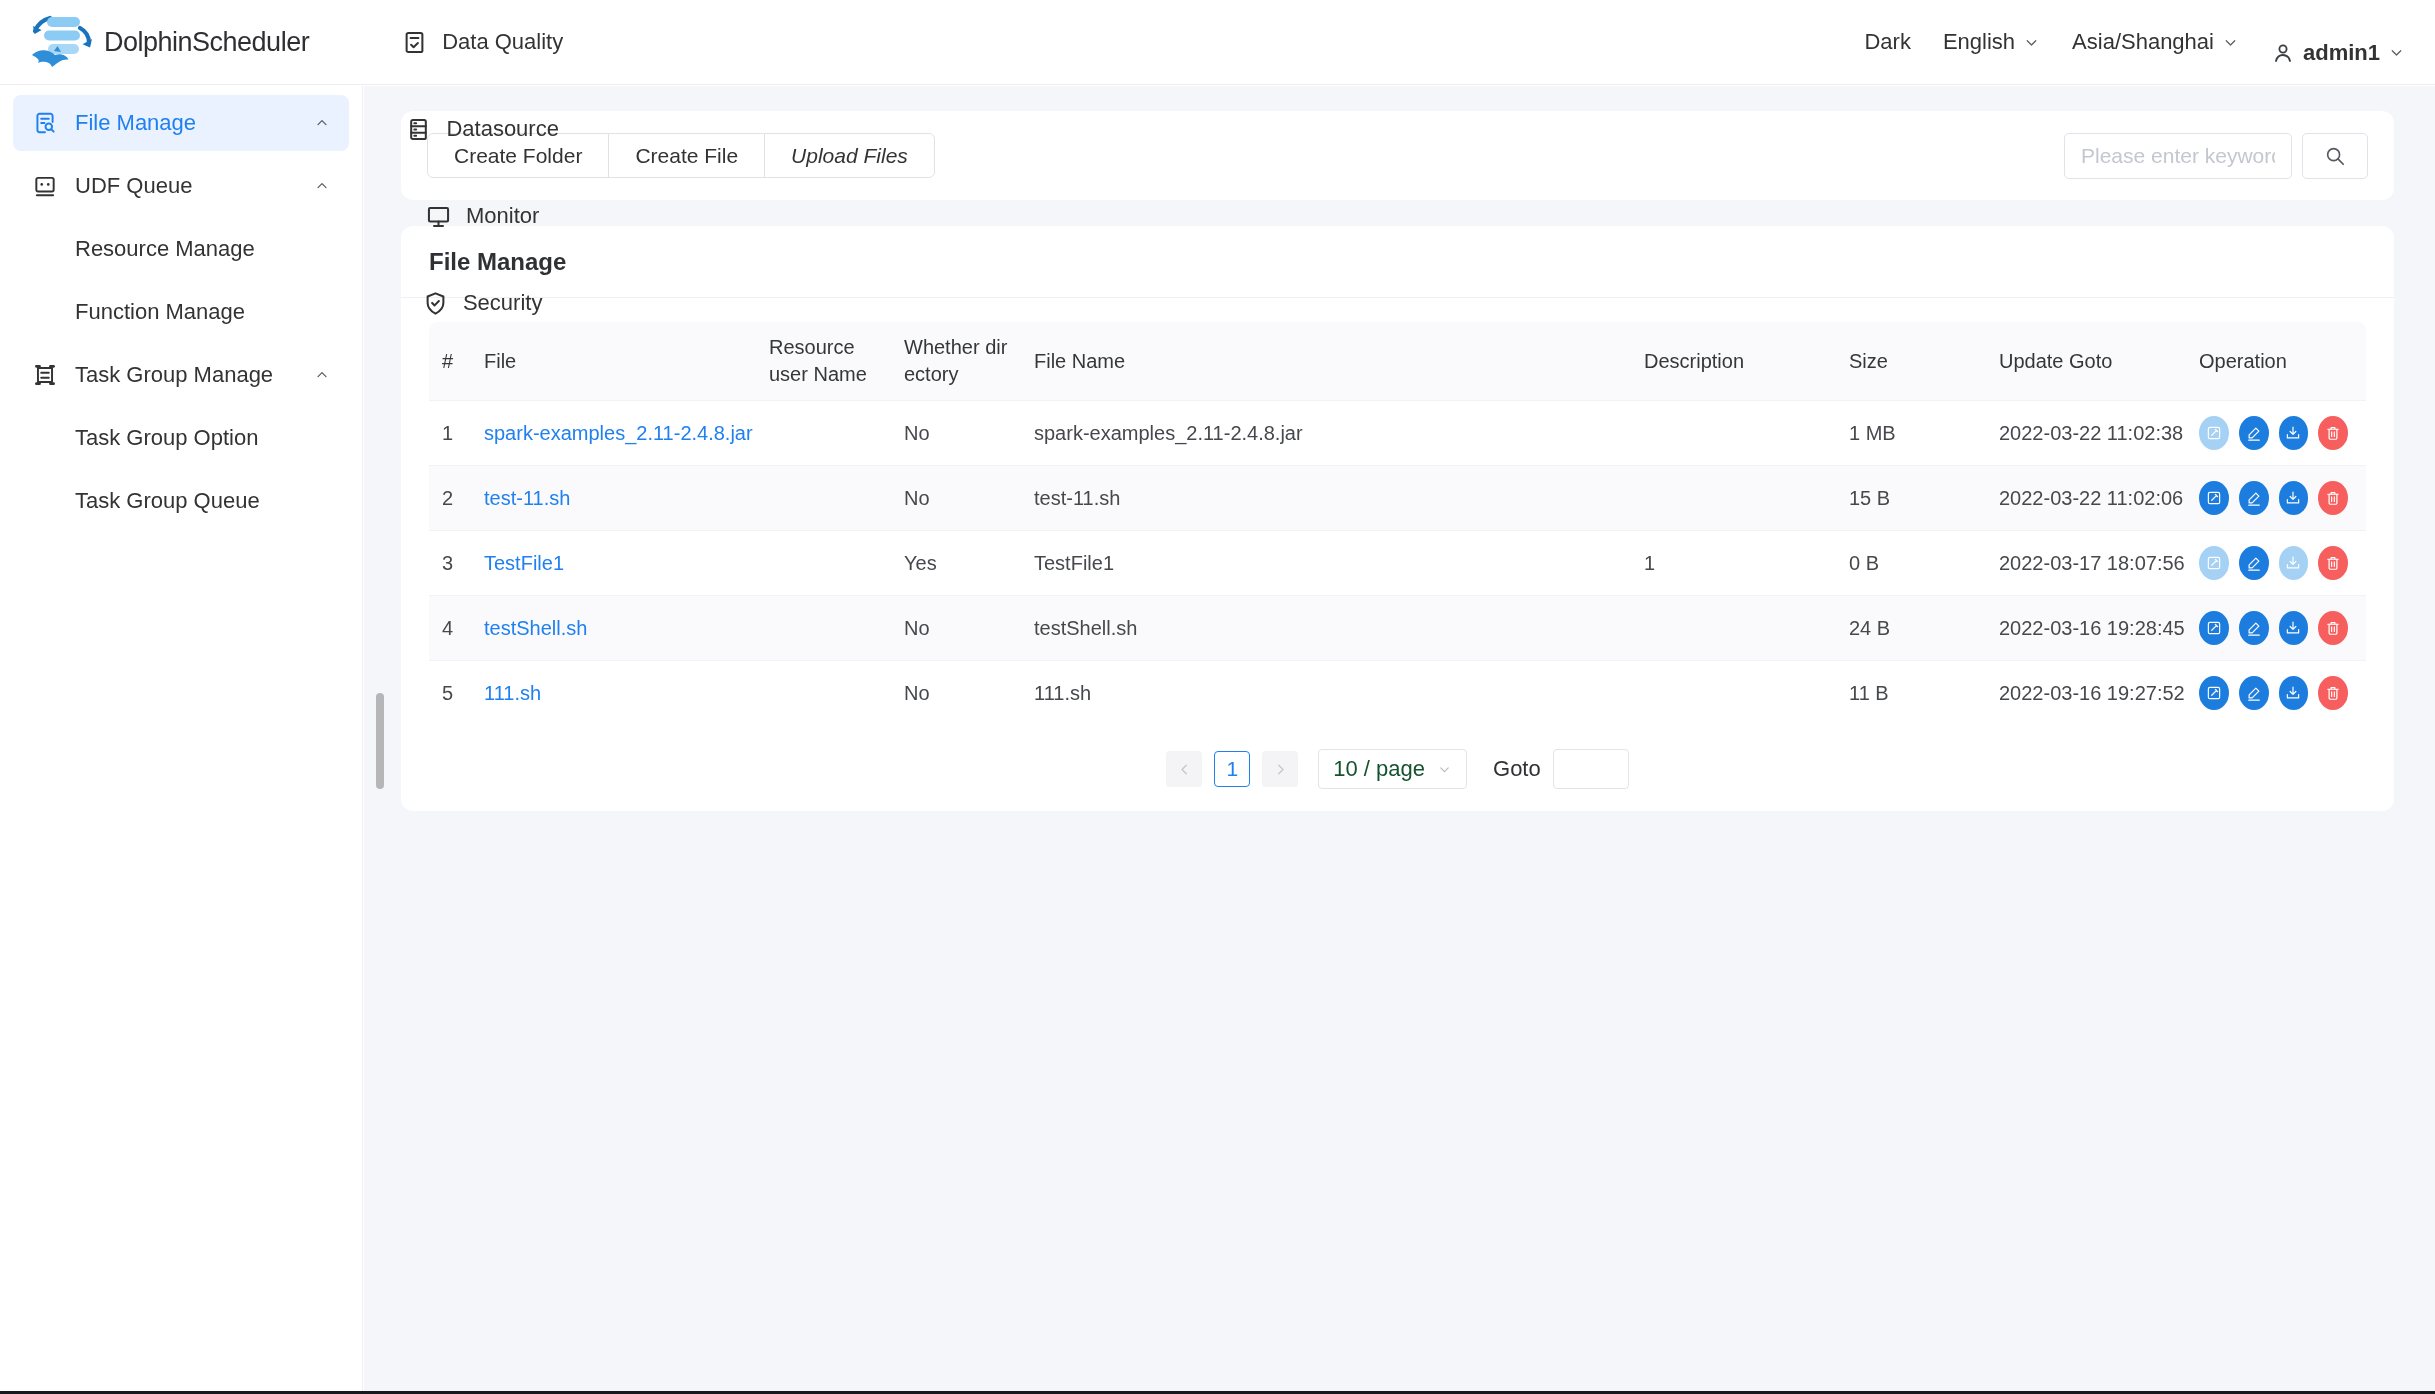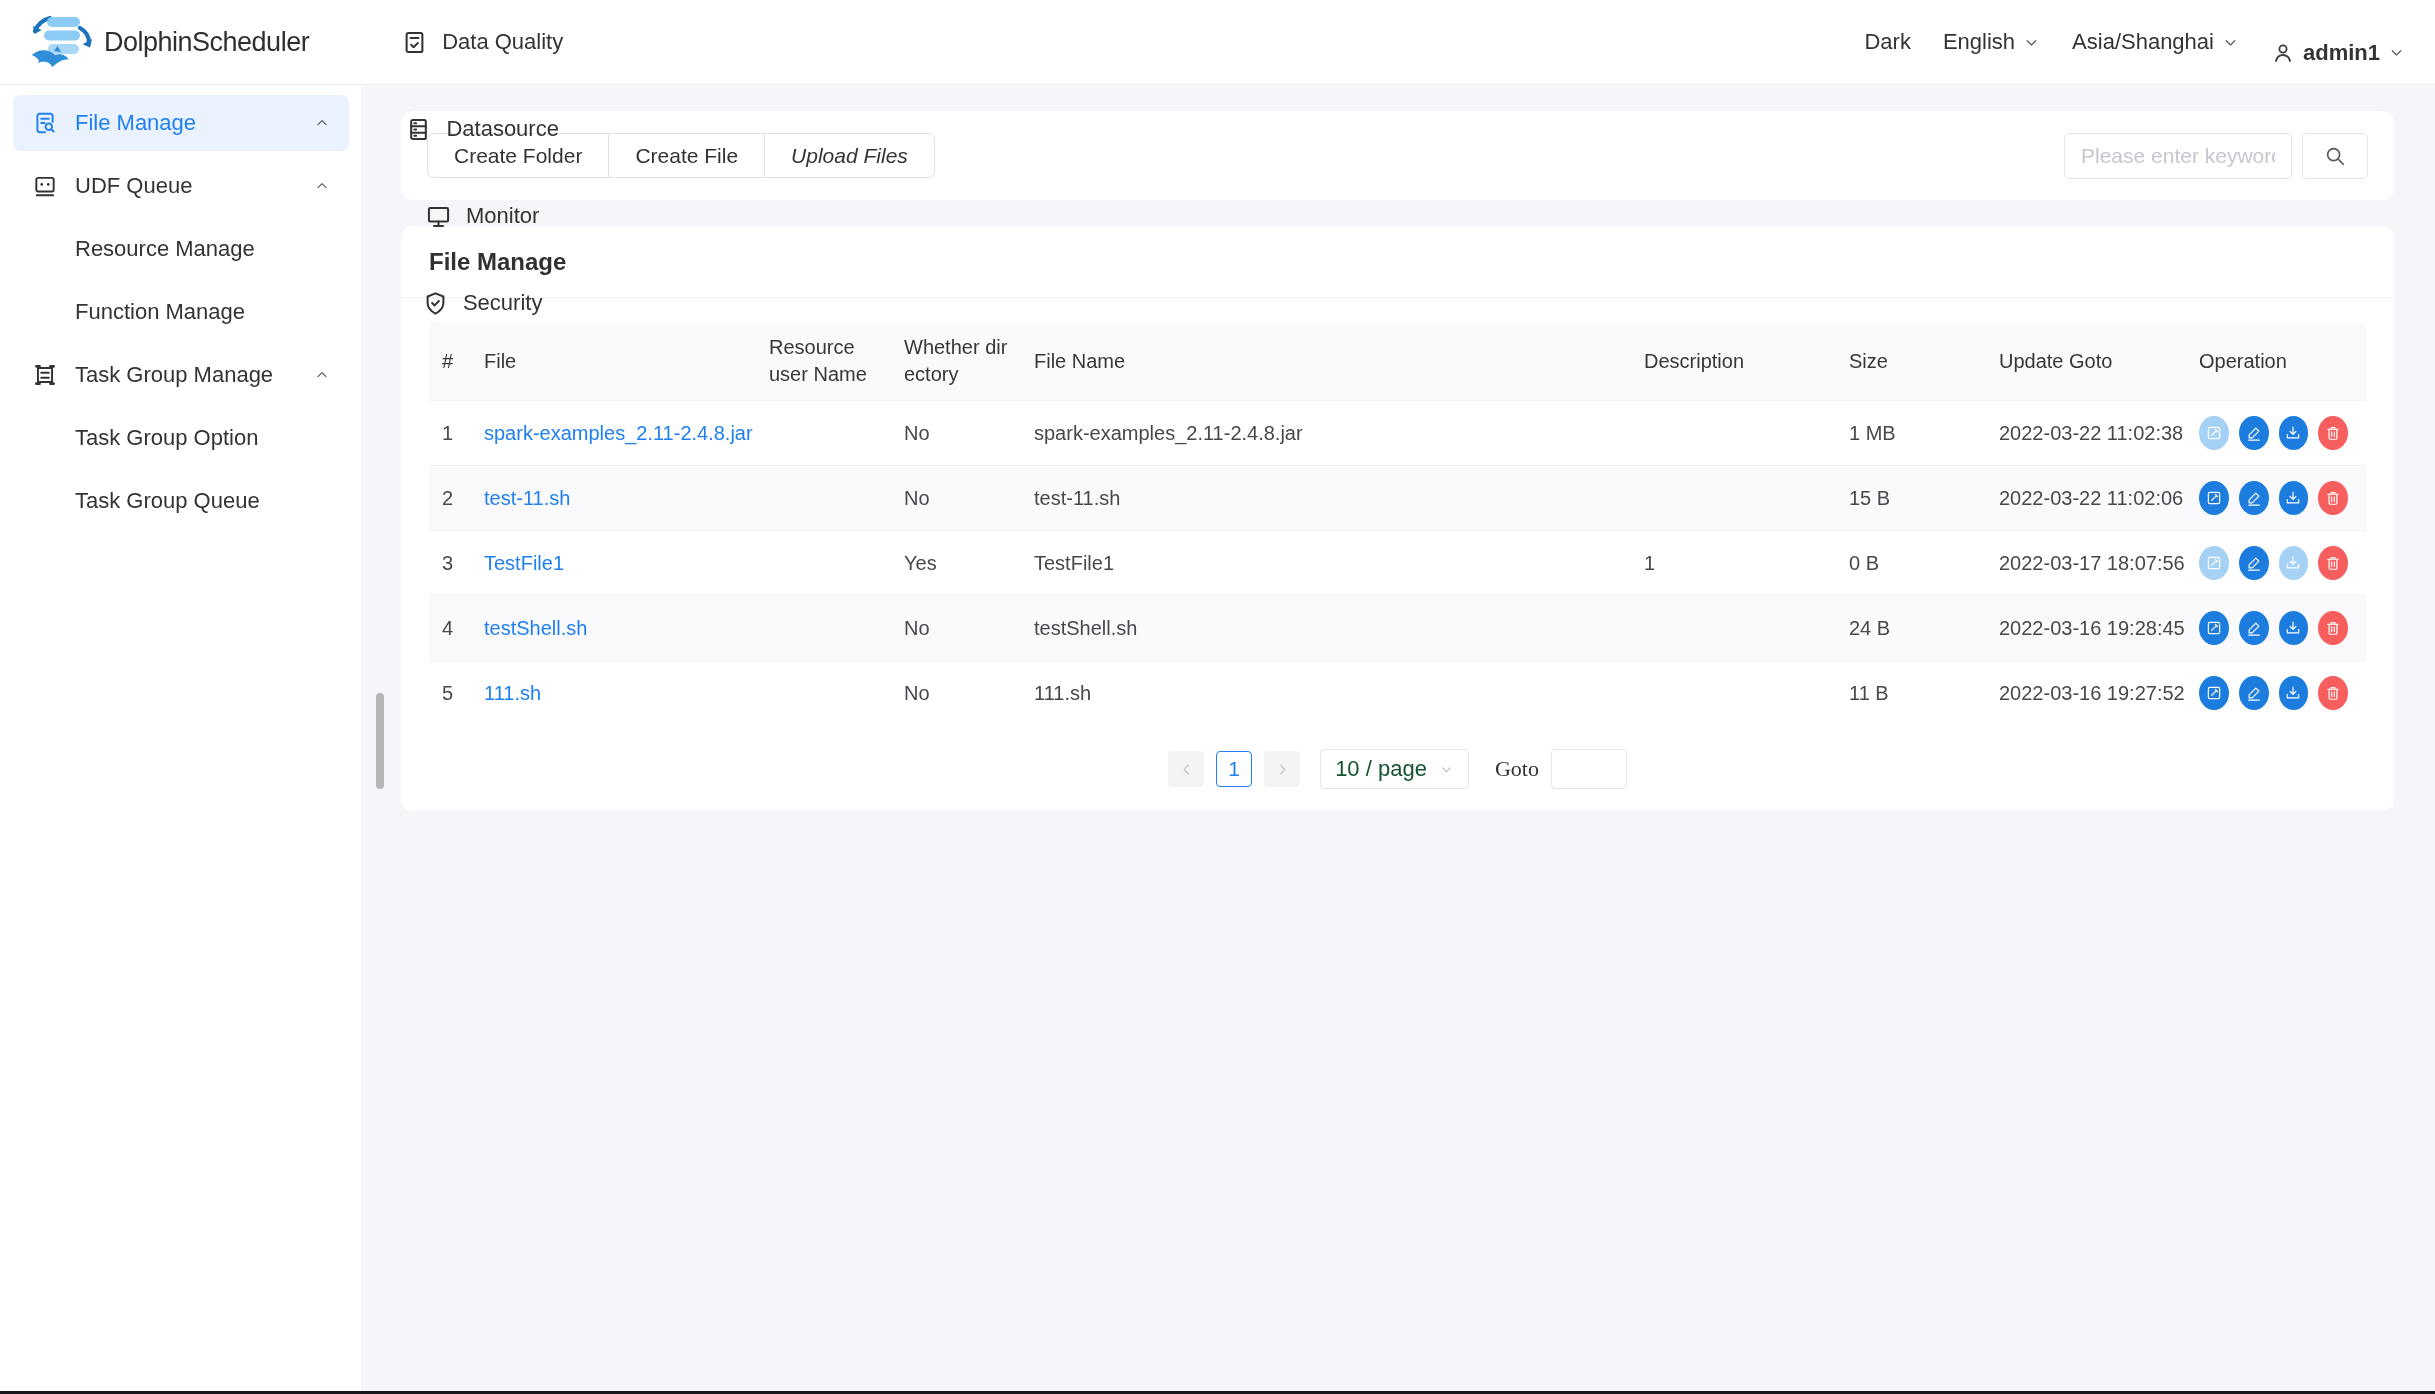--- a/index.html
+++ b/index.html
@@ -110,21 +110,21 @@
   .pg-btn .ic { width: 17px; height: 17px; }
   .pg-page {
     width: 36px; height: 36px; border-radius: 4px; border: 1px solid #2080f0; background: #fff;
     color: #2080f0; font-size: 21px; font-family: inherit; cursor: pointer;
   }
   .pg-select {
     height: 40px; margin-left: 8px; padding: 0 14px; border: 1px solid #e2e4ea; border-radius: 4px;
     background: #fff; display: flex; align-items: center; gap: 12px; color: #14532d; cursor: pointer;
   }
   .pg-select .chev { width: 15px; height: 15px; color: #b3b7bf; }
-  .pg-goto { margin-left: 14px; color: #2f3135; font-family: Liberation Serif, serif; }
+  .pg-goto { margin-left: 14px; color: #2f3135; }
   .pg-goto-input {
     width: 76px; height: 40px; border: 1px solid #e2e4ea; border-radius: 4px; background: #fff;
     font-size: 21px; font-family: inherit; padding: 0 10px; outline: none;
   }
 
   
   .scroll-thumb { position: absolute; left: 376px; top: 693px; width: 8px; height: 96px; border-radius: 4px; background: #b6b6b9; z-index: 6; }
   .bottom-edge { position: absolute; left: 0; right: 0; bottom: 0; height: 3px; background: #17191d; z-index: 7; }
 </style>
 </head>

